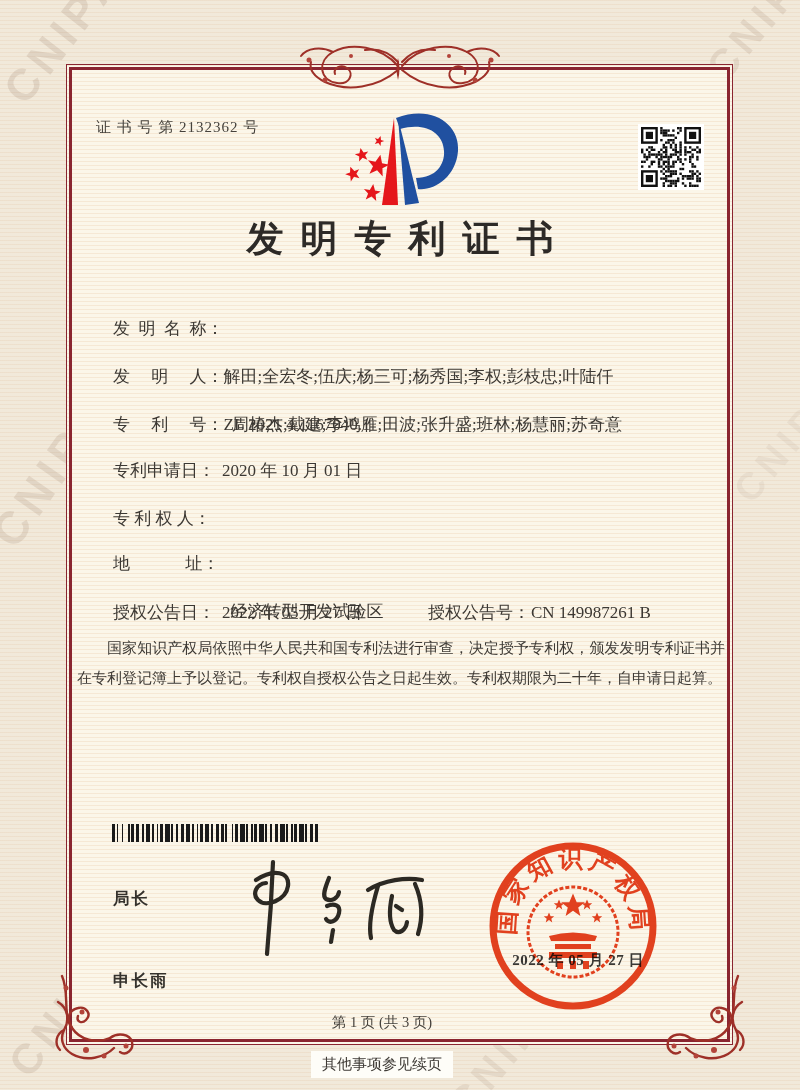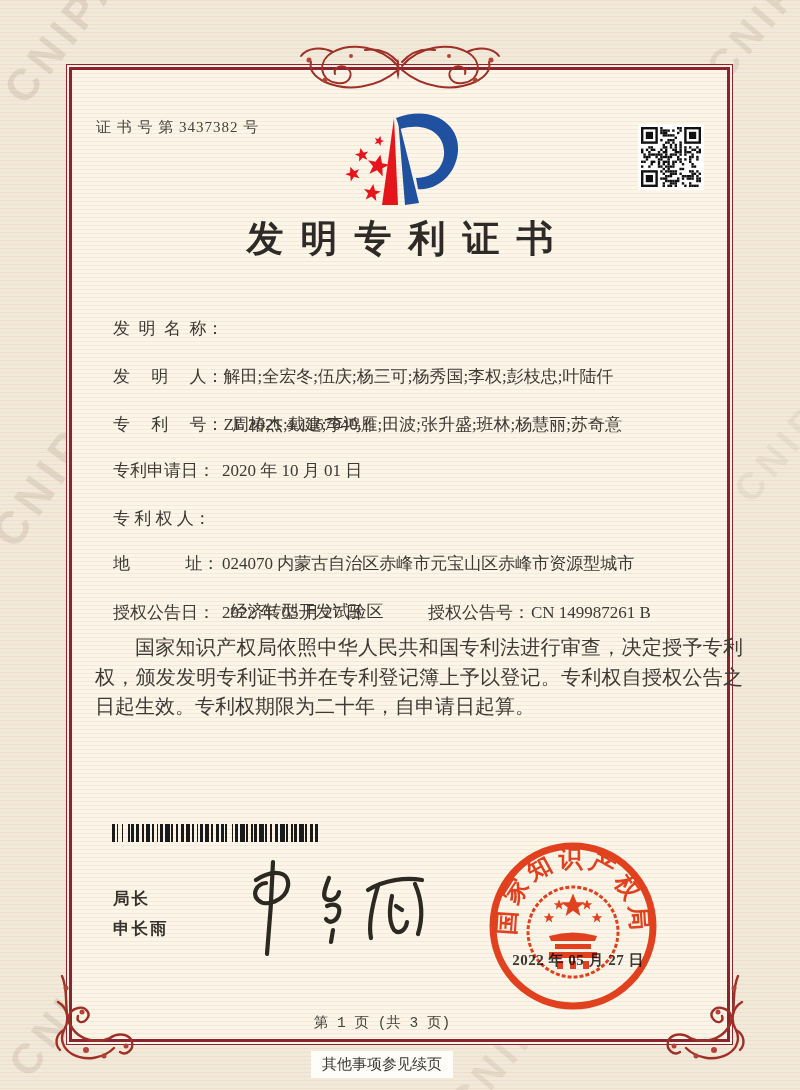--- a/index.html
+++ b/index.html
@@ -54,37 +54,37 @@
   .row-name{top:317px;}
   .row-inventors{top:365px;}
   .row-patentno{top:413px;}
   .row-filing{top:459px;}
   .row-patentee{top:507px;}
   .row-address{top:552px;}
   .row-grant{top:601px; width:600px;}
   .grant-pair2{margin-left:56px; display:flex;}
   .grant-pair2 .lbl{flex:0 0 103px;}
   .body-text{
-    left:95px; top:634px; width:648px; font-size:20px; line-height:29.5px;
-    text-align:justify; color:#3d3934;font-family:Liberation Mono, monospace;
+    left:77px; top:634px; width:648px; font-size:15px; line-height:29.5px;
+    text-align:justify; color:#3d3934;
   }
   .body-text p{text-indent:2em;}
   .barcode{left:112px; top:824px; width:208px; height:18px; display:flex;}
   .barcode i{display:block; height:100%;}
   .sig-label{left:113px; font-size:16.5px; font-weight:700; color:#35322d; letter-spacing:2px;}
   .sig-title{top:888px;}
-  .sig-name{top:918px;}
+  .sig-name{top:970px;}
   .signature-svg{left:226px; top:850px;}
   .seal-svg{left:483px; top:836px; opacity:0.96;}
   .seal-date{
     left:492px; top:951px; width:172px; text-align:center;
     font-size:15px; font-weight:700; letter-spacing:0.5px; color:#3a3a3a;
     mix-blend-mode:multiply; white-space:pre;
   }
-  .page-info{left:282px; top:1013px; width:200px; text-align:center; font-size:14.5px; color:#46423c;font-family:Liberation Mono, monospace;}
+  .page-info{left:282px; top:1013px; width:200px; text-align:center; font-size:14.5px; color:#46423c;}
   .foot-note{
     left:311px; top:1051px; width:142px; height:27px; line-height:27px;
     background:#fefdf8; text-align:center; font-size:15px; color:#3d3934;
   }
   .logo-svg{left:338px; top:103px;}
   .qr{left:638px; top:124px; width:66px; height:66px; background:#fff; padding:3px;}
   .top-ornament{left:281px; top:36px;}
   .corner-bl{left:52px; top:972px;}
   .corner-br{left:648px; top:972px; transform:scaleX(-1);}
 </style>
@@ -155,21 +155,21 @@
   </g>
   <g fill="#b3443a">
     <circle cx="34" cy="78" r="3"></circle>
       <circle cx="52" cy="84" r="2.5"></circle>
       <circle cx="74" cy="74" r="2.5"></circle>
     <circle cx="30" cy="40" r="2.5"></circle>
       <circle cx="14" cy="16" r="2.5"></circle>
   </g>
 </svg>
 
-<div class="abs cert-no">证 书 号 第 3437382 号</div>
+<div class="abs cert-no">证 书 号 第 2132362 号</div>
 
 <svg class="abs logo-svg" width="148" height="110" viewBox="0 0 148 110">
   <defs>
     <path id="st" d="M0,-10 L2.94,-3.09 L9.51,-3.09 L4.19,1.18 L5.88,8.09 L0,3.82 L-5.88,8.09 L-4.19,1.18 L-9.51,-3.09 L-2.94,-3.09 Z"></path>
   </defs>
   <path d="M58,15 C95,1 122,22 120,48 C118,74 96,88 80,86 L78,75 C98,75 107,61 106,48 C105,30 88,19 62,26 Z" fill="#2050a0"></path>
   <path d="M60,15 L67,102 L81,100 Z" fill="#2050a0"></path>
   <path d="M56,15 L44,102 L60,102 Z" fill="#e5161b"></path>
   <use href="#st" transform="translate(41,38) scale(0.52) rotate(18)" fill="#e5161b"></use>
   <use href="#st" transform="translate(24,52) scale(0.72) rotate(-12)" fill="#e5161b"></use>
@@ -401,21 +401,21 @@
 </div>
 <div class="abs row row-filing">
   <span class="lbl">专利申请日：</span>
   <span class="val">2020 年 10 月 01 日</span>
 </div>
 <div class="abs row row-patentee">
   <span class="lbl">专 利 权 人：</span>
 </div>
 <div class="abs row row-address">
   <span class="lbl">地　　　 址：</span>
-  <span class="val"><span>024070 内蒙古自治区赤峰市元宝山区赤峰市资源型城市</span><br>
+  <span class="val"><br>
   <span>经济转型开发试验区</span></span>
 </div>
 <div class="abs row row-grant">
   <span class="lbl">授权公告日：</span>
   <span class="val" style="flex:0 0 150px;">2022 年 05 月 27 日</span>
   <span class="grant-pair2">
     <span class="lbl">授权公告号：</span>
     <span class="val">CN 149987261 B</span>
   </span>
 </div>

